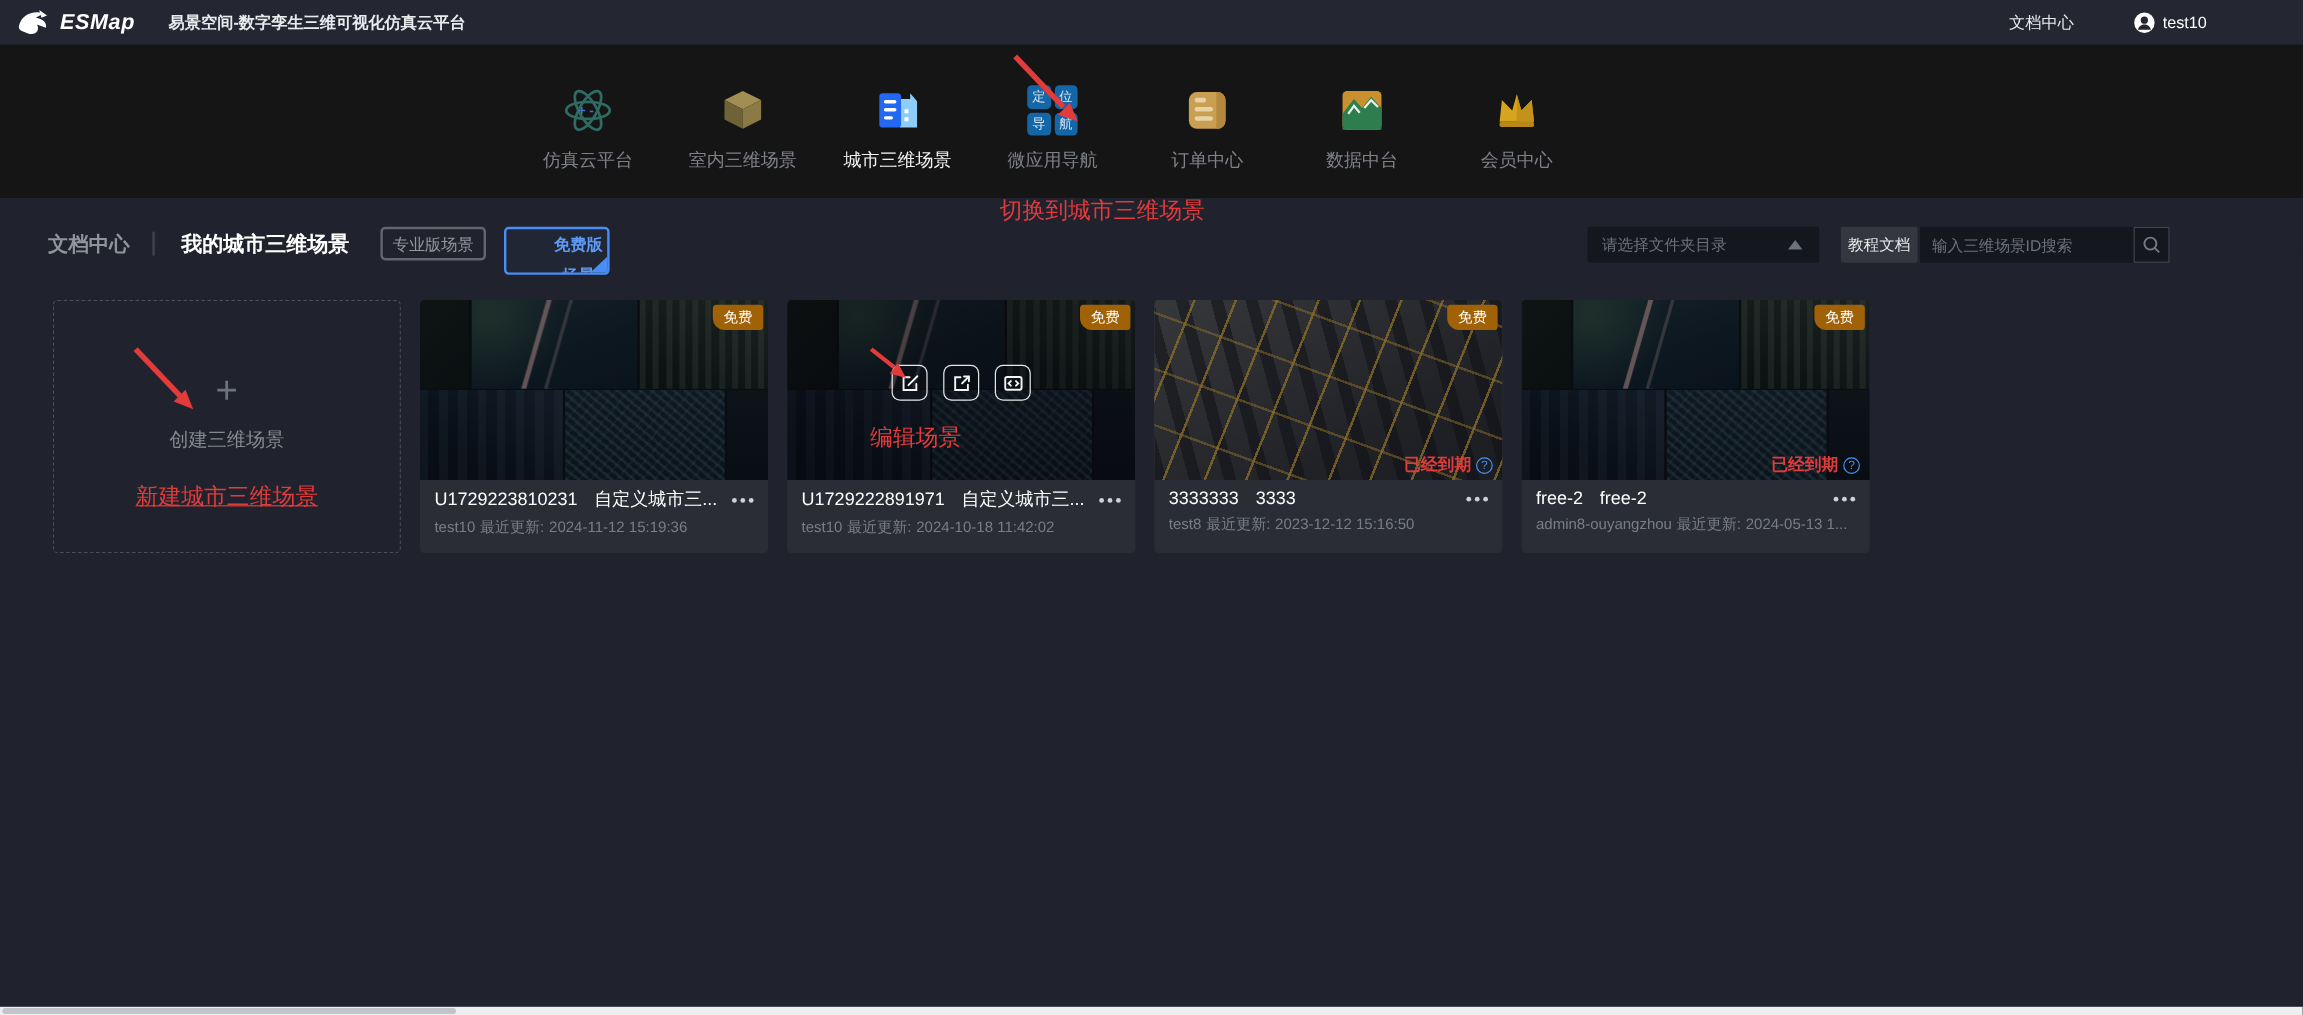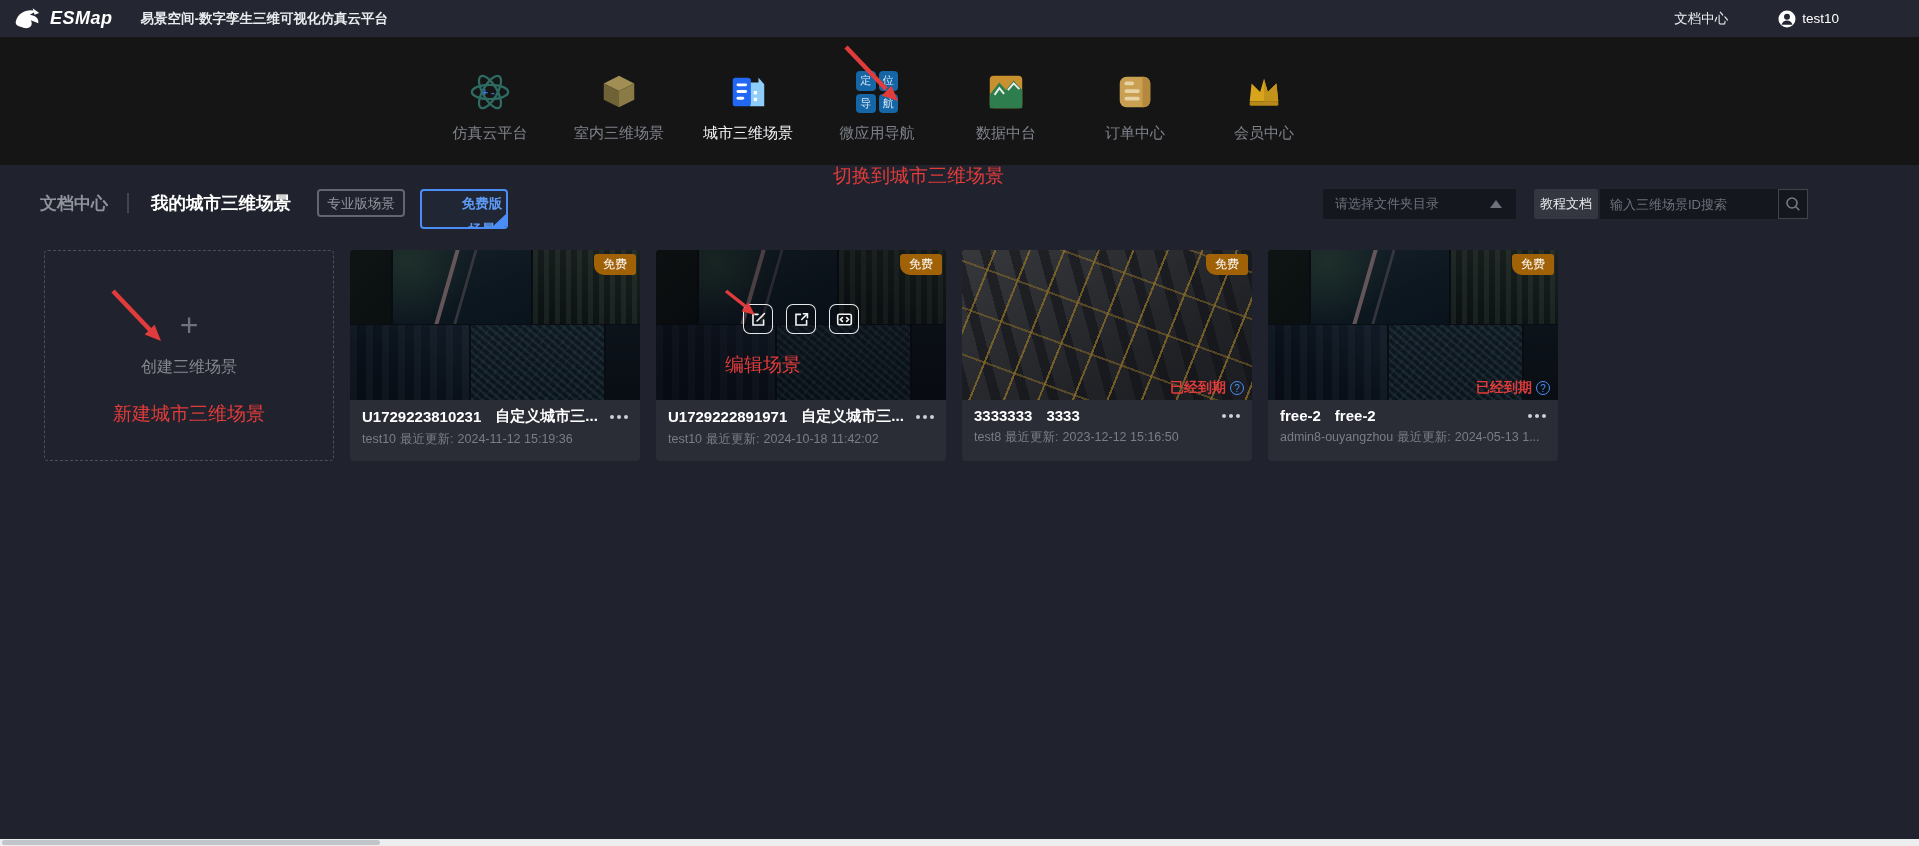--- a/index.html
+++ b/index.html
@@ -51,21 +51,21 @@
            color:#c7cad0;font-size:13px;padding:0 10px;box-sizing:border-box;font-family:inherit;}
   .search-input::placeholder{color:#6d717b;}
   .search-btn{position:absolute;left:1778px;top:24px;width:30px;height:30px;background:#15171e;border:1px solid #41444d;
            box-sizing:border-box;display:flex;align-items:center;justify-content:center;cursor:pointer;}
 
   
   .create-card{position:absolute;left:44px;top:85px;width:290px;height:211px;border:1px dashed #4b4e57;border-radius:4px;
            box-sizing:border-box;cursor:pointer;}
   .plus-glyph{position:absolute;left:0;right:0;top:56px;text-align:center;font-size:32px;font-weight:300;color:#6e727a;}
   .create-label{position:absolute;left:0;right:0;top:106px;text-align:center;font-size:16px;color:#85888f;}
-  .note-create{position:absolute;left:0;right:0;top:150px;text-align:center;}
+  .note-create{position:absolute;left:0;right:0;top:150px;text-align:center;text-decoration:underline;}
 
   .card{position:absolute;top:85px;width:290px;height:211px;background:#2a2d36;border-radius:4px;overflow:hidden;cursor:pointer;}
   .card.c1{left:350px;} .card.c2{left:656px;} .card.c3{left:962px;} .card.c4{left:1268px;}
 
   .thumb{position:relative;height:150px;background:#0c0e13;overflow:hidden;}
   .thumb i{position:absolute;display:block;}
   .pa{left:0;top:0;width:14%;height:49%;background:linear-gradient(135deg,#161d18,#0e1312);}
   .pb{left:14.7%;top:0;width:47.6%;height:49%;background:
       linear-gradient(106deg,transparent 39%,rgba(196,158,160,.8) 39.6%,rgba(196,158,160,.8) 41.6%,transparent 42.2%),
       linear-gradient(106deg,transparent 51%,rgba(150,130,135,.5) 51.5%,rgba(150,130,135,.5) 52.8%,transparent 53.3%),
@@ -98,21 +98,21 @@
   .hover-icons{position:absolute;left:0;right:0;top:54px;display:flex;justify-content:center;gap:13px;z-index:3;}
   .hicon{width:30px;height:30px;border:1.6px solid rgba(242,244,246,.95);border-radius:7px;box-sizing:border-box;
          display:flex;align-items:center;justify-content:center;background:rgba(12,15,20,.15);cursor:pointer;}
 
   .expired{position:absolute;right:8px;bottom:3px;z-index:3;display:flex;align-items:center;gap:4px;}
   .expired-text{color:#e23b3b;font-size:14px;font-weight:bold;}
   .help-circle{width:14px;height:14px;border:1px solid #4a90f5;border-radius:50%;color:#4a90f5;font-size:10px;
          line-height:13px;text-align:center;box-sizing:border-box;cursor:pointer;}
 
   .info{padding:7px 12px 0 12px;}
-  .title-row{display:flex;align-items:center;font-size:15px;font-weight:bold;color:#fff;white-space:nowrap;}
+  .title-row{display:flex;align-items:center;font-size:15px;font-weight:normal;color:#fff;white-space:nowrap;}
   .cname{margin-left:14px;overflow:hidden;}
   .dots{margin-left:auto;display:flex;gap:3px;padding:4px 0 4px 8px;cursor:pointer;}
   .dots b{width:4px;height:4px;border-radius:50%;background:#cdd0d6;}
   .meta{margin-top:5px;font-size:12.5px;color:#797d87;white-space:nowrap;}
   .meta span{margin-right:4px;}
 
   
   .ann-note{color:#e23b3b;font-size:19px;z-index:5;white-space:nowrap;}
   .note-switch{position:absolute;left:833px;top:163px;}
   .note-edit{position:absolute;left:69px;top:102px;z-index:4;font-size:19px;color:#e23b3b;}
@@ -198,39 +198,39 @@
               <span>位</span>
               <span>导</span>
               <span>航</span>
             </span>
         </span>
         <span class="nav-label">微应用导航</span>
       </div>
       <div class="nav-item">
         <span class="nav-icon">
           <svg width="42" height="42" viewBox="0 0 44 44">
-              <rect x="5" y="5" width="34" height="34" rx="4" fill="#c8902e"></rect>
-              <path d="M5 39 V25 L15 12 L22 20 L30 10 L39 20 V39 Z" fill="#2e7d4f"></path>
-              <path d="M10 25 L15 18 L20 24" stroke="#e8efe8" stroke-width="2" fill="none"></path>
-              <path d="M24 20 L30 13 L36 19" stroke="#e8efe8" stroke-width="2" fill="none"></path>
-            </svg>
-        </span>
-        <span class="nav-label">数据中台</span>
-      </div>
-      <div class="nav-item">
-        <span class="nav-icon">
-          <svg width="42" height="42" viewBox="0 0 44 44">
               <rect x="6" y="6" width="32" height="32" rx="7" fill="#c99f52"></rect>
               <path d="M30 6 h1 a7 7 0 0 1 7 7 v18 a7 7 0 0 1 -7 7 h-1 z" fill="#b4883d"></path>
               <rect x="11" y="11" width="10" height="4" rx="2" fill="#e7d3a6"></rect>
               <rect x="11" y="19" width="16" height="4" rx="2" fill="#e7d3a6"></rect>
               <rect x="11" y="27" width="16" height="4" rx="2" fill="#e7d3a6"></rect>
             </svg>
         </span>
         <span class="nav-label">订单中心</span>
+      </div>
+      <div class="nav-item">
+        <span class="nav-icon">
+          <svg width="42" height="42" viewBox="0 0 44 44">
+              <rect x="5" y="5" width="34" height="34" rx="4" fill="#c8902e"></rect>
+              <path d="M5 39 V25 L15 12 L22 20 L30 10 L39 20 V39 Z" fill="#2e7d4f"></path>
+              <path d="M10 25 L15 18 L20 24" stroke="#e8efe8" stroke-width="2" fill="none"></path>
+              <path d="M24 20 L30 13 L36 19" stroke="#e8efe8" stroke-width="2" fill="none"></path>
+            </svg>
+        </span>
+        <span class="nav-label">数据中台</span>
       </div>
       <div class="nav-item">
         <span class="nav-icon">
           <svg width="42" height="42" viewBox="0 0 44 44">
               <path d="M7 32 L9 13 L18 22 L22 8 L26 22 L35 13 L37 32 Z" fill="#d8a41c"></path>
               <path d="M22 8 L26 22 L35 13 L37 32 L22 32 Z" fill="#c2921a"></path>
               <rect x="7" y="32" width="30" height="4.5" rx="1.5" fill="#b8881a"></rect>
             </svg>
         </span>
         <span class="nav-label">会员中心</span>

